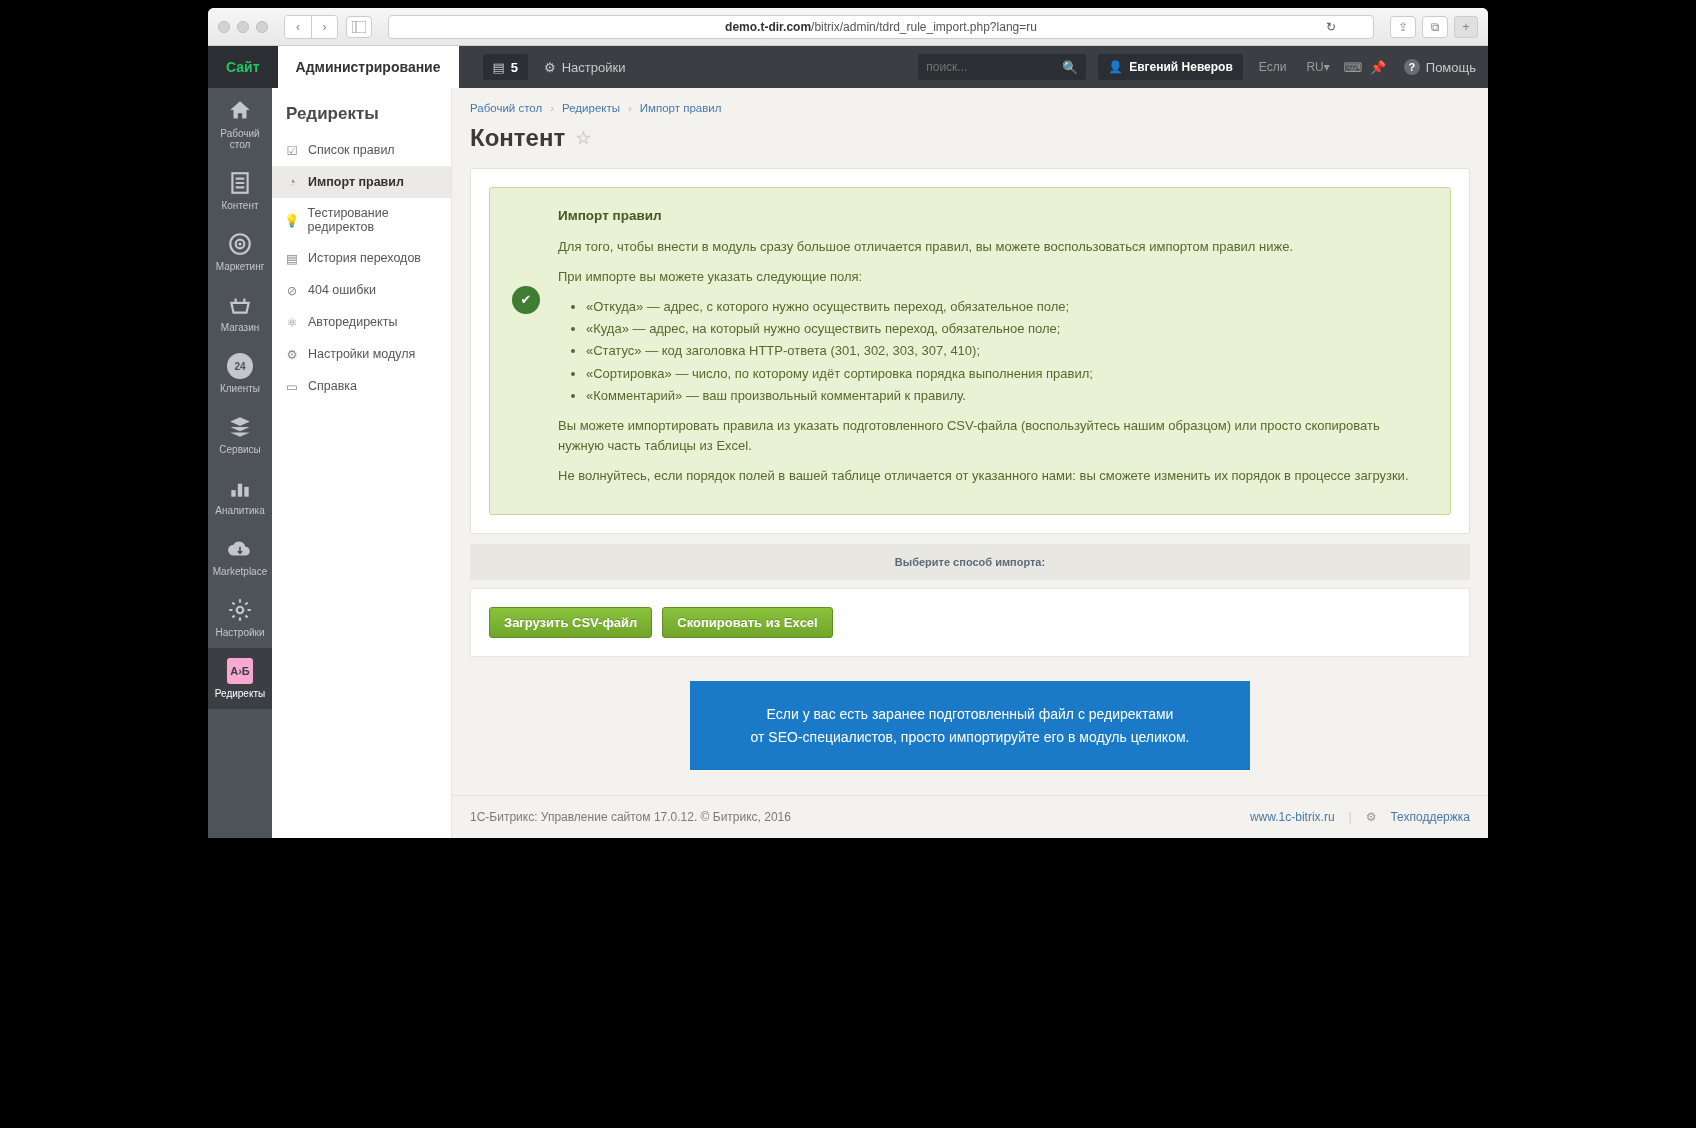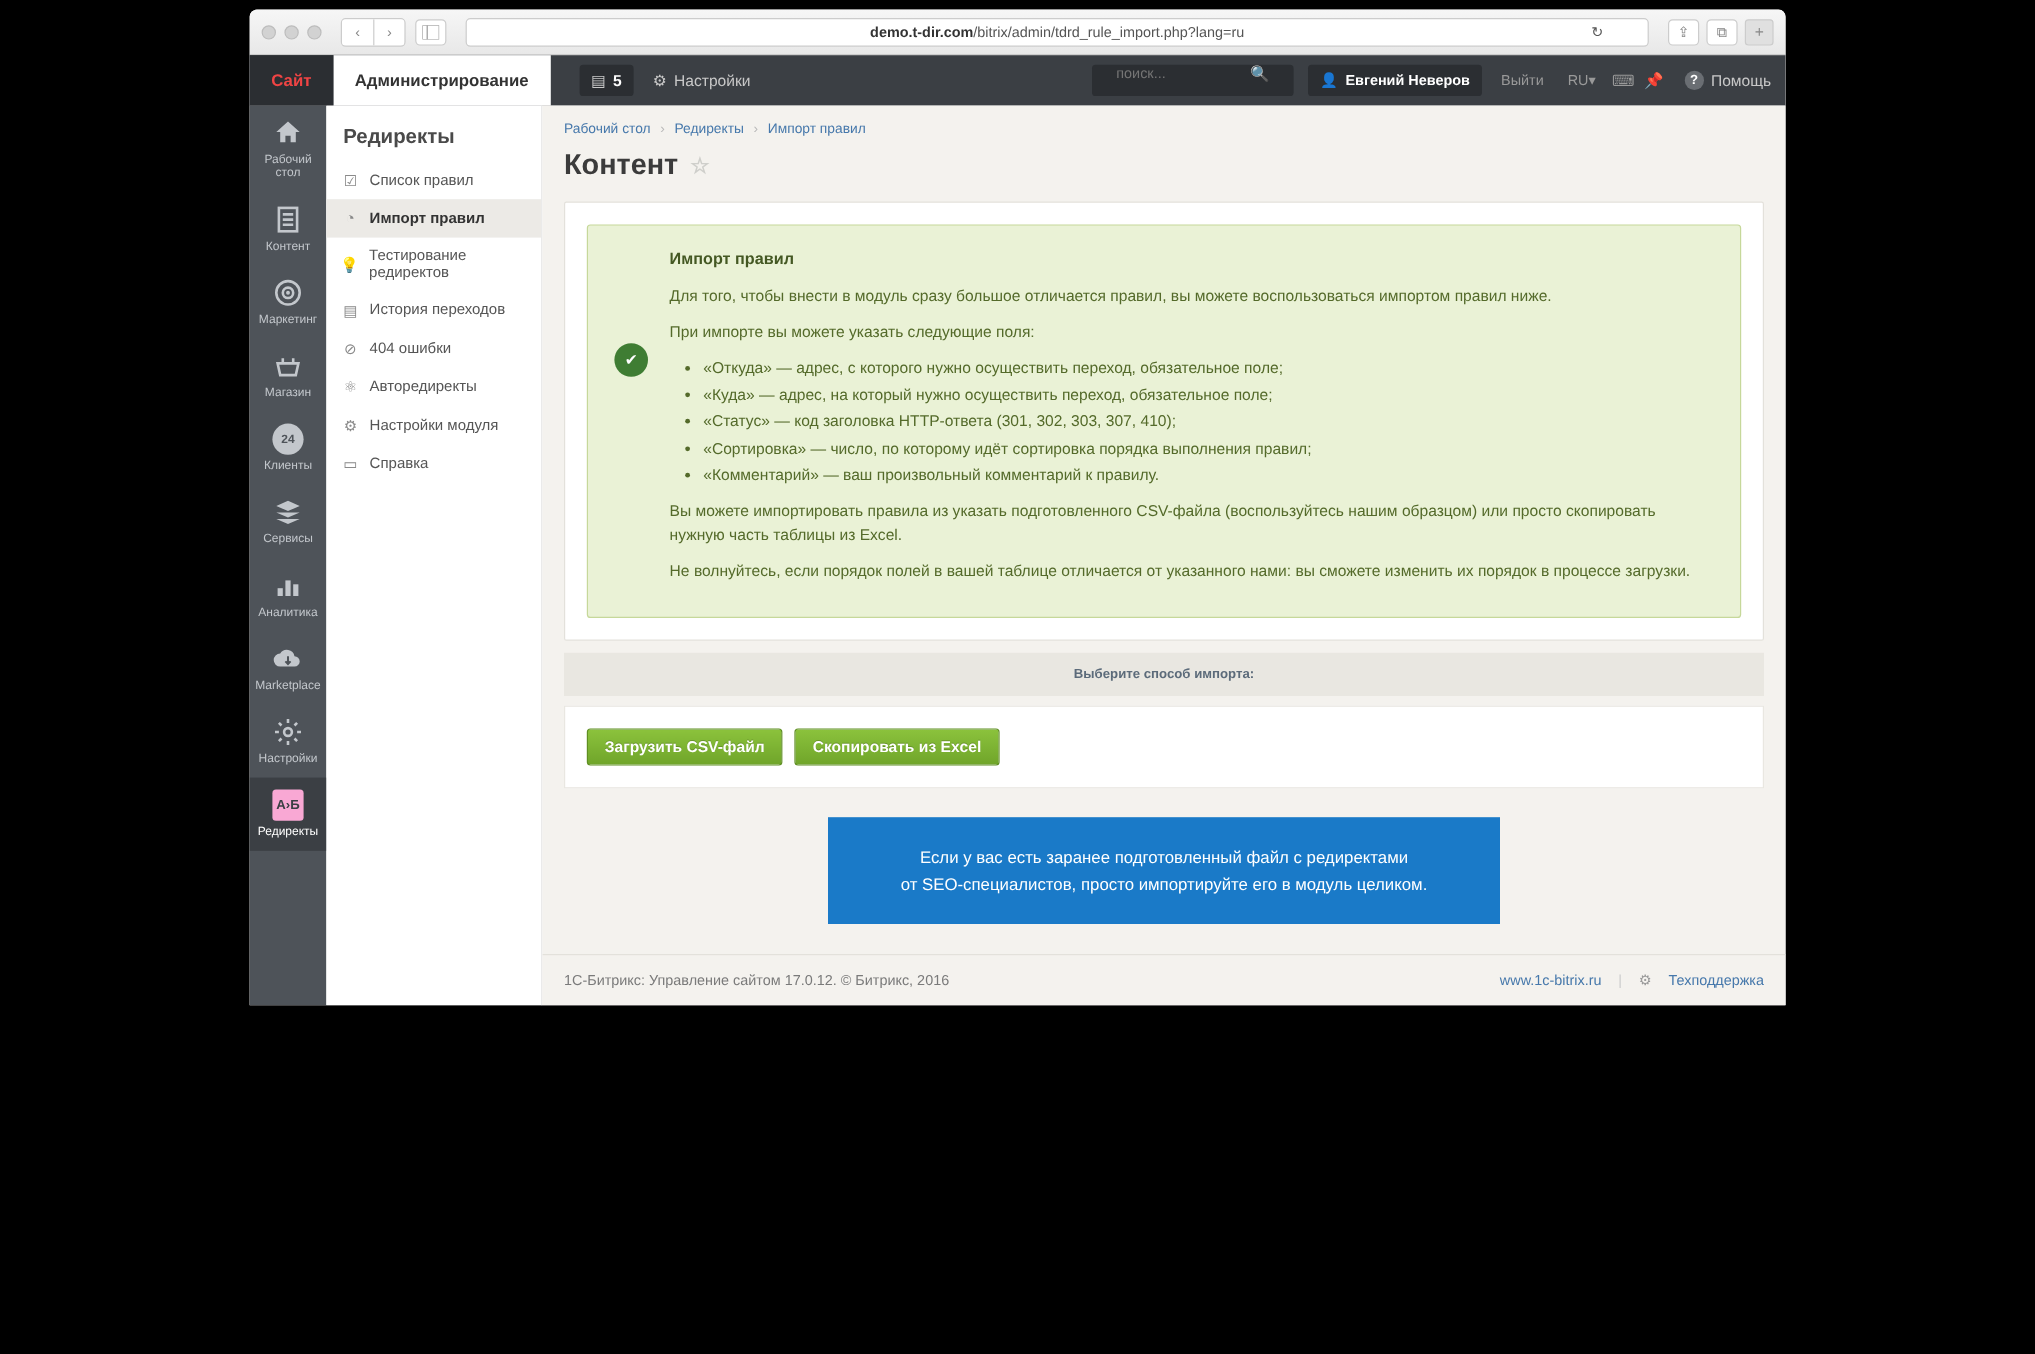--- a/index.html
+++ b/index.html
@@ -14,27 +14,27 @@
 .sidebar-btn { width: 26px; height: 22px; background:#fff; border:1px solid #ccc; border-radius:4px; display:flex; align-items:center; justify-content:center; color:#888; }
 .url-bar { flex: 1; height: 24px; background: #fff; border: 1px solid #ccc; border-radius: 4px; display: flex; align-items: center; justify-content: center; font-size: 12px; color: #555; margin: 0 8px; }
 .url-bar b { color: #333; font-weight: 600;}
 .browser-right { display:flex; gap:6px; align-items:center; }
 .right-btn { width:26px; height:22px; border:1px solid #ccc; border-radius:4px; background:#fff; display:flex; align-items:center; justify-content:center; color:#888; font-size:12px;}
 .tab-add { width:24px; height:22px; background:#e0e0e0; border:1px solid #ccc; border-radius:3px; display:flex; align-items:center; justify-content:center; color:#888;}
 
 .app { flex: 1; display: flex; flex-direction: column; min-height: 0;}
 .topbar { height: 42px; background: #3b3f44; display: flex; align-items: stretch; color: #c8c8c8; }
 .tab { padding: 0 18px; display: flex; align-items: center; font-size: 14px; cursor: pointer; }
-.tab.dark { background:#2b2e32; color:#ef4444; font-weight:600; }
+.tab.dark { background:#2b2e32; color:#22c55e; font-weight:600; }
 .tab.active { background: #fff; color: #333; font-weight: 600; }
 .top-sep { width: 20px; }
 .top-icon-btn { display: flex; align-items: center; padding: 0 12px; gap: 6px; cursor:pointer; font-size:13px; color:#c8c8c8;}
 .top-pill { background:#2b2e32; border-radius:3px; margin:8px 4px; padding:0 10px; display:flex; align-items:center; gap:6px;}
 .top-spacer { flex: 1; }
-.search-box { background:#2b2e32; border-radius:3px; margin:8px 6px; height:26px; width:168px; display:flex; align-items:flex-start; padding:0 20px;}
+.search-box { background:#2b2e32; border-radius:3px; margin:8px 6px; height:26px; width:168px; display:flex; align-items:center; padding:0 8px;}
 .search-box input { background:transparent; border:0; outline:0; color:#ccc; width:100%; font-size:12px;}
 .user-pill { background:#2b2e32; border-radius:3px; margin:8px 6px; height:26px; padding:0 10px; display:flex; align-items:center; gap:6px; color:#fff; font-size:12px; font-weight:600;}
 .top-link { padding:0 10px; display:flex; align-items:center; color:#999; font-size:12px; cursor:pointer;}
 .top-sq { width:26px; display:flex; align-items:center; justify-content:center; color:#999; cursor:pointer;}
 
 .body { flex: 1; display: flex; min-height: 0; }
 .rail { width: 64px; background: #4e5359; display: flex; flex-direction: column; }
 .rail-item { padding: 10px 4px; display: flex; flex-direction: column; align-items: center; gap: 4px; color: #c3c7cc; cursor: pointer; font-size: 10px; text-align: center; line-height:1.1;}
 .rail-item.active { background: #3b3f44; color: #fff; }
 .rail-item svg, .rail-item .ricon { width: 26px; height: 26px; }
@@ -117,21 +117,21 @@
       </div>
       <div class="top-spacer"></div>
       <div class="search-box">
         <input placeholder="поиск..." style="">
         <span style="color:#777;">🔍</span>
       </div>
       <div class="user-pill">
         <span>👤</span>
         <span>Евгений Неверов</span>
       </div>
-      <div class="top-link">Выйти</div>
+      <div class="top-link">Если</div>
       <div class="top-link">
           <span>RU</span> 
           <span>▾</span>
         </div>
       <div class="top-sq">⌨</div>
       <div class="top-sq">📌</div>
       <div class="top-icon-btn">
         <span style="width:16px;height:16px;border-radius:50%;background:#6a6e73;color:#fff;display:inline-flex;align-items:center;justify-content:center;font-size:11px;font-weight:700;">?</span>
         <span>Помощь</span>
       </div>

